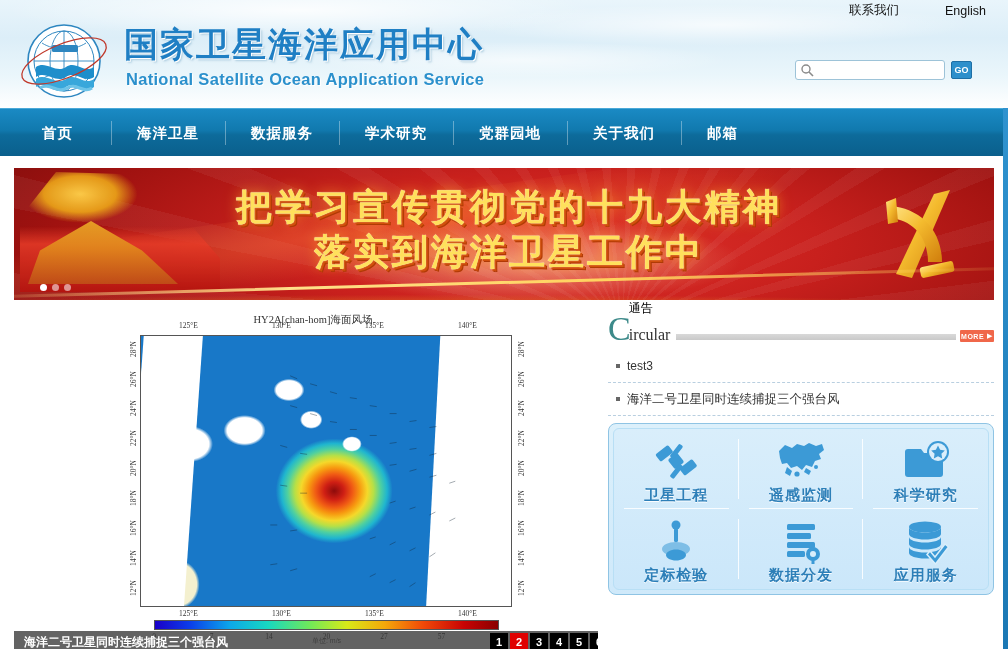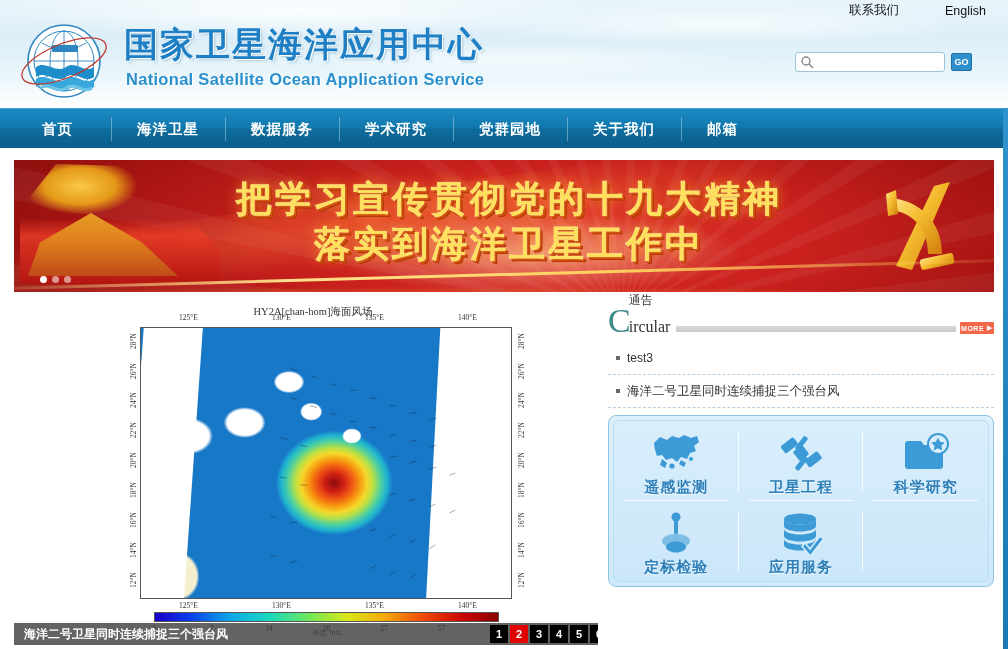--- a/index.html
+++ b/index.html
@@ -44,21 +44,21 @@
     text-shadow: 1px 1px 0 #ffffff;
     white-space:nowrap;
   }
   .header-toplinks {
     position:absolute; right:22px; top:2px;
     font-size:12.5px; color:#1a1a1a;
     display:flex; gap:46px; align-items:center;
   }
   .header-toplinks a { color:#111; text-decoration:none; }
   .searchbox {
-    position:absolute; right:36px; top:52px;
+    position:absolute; right:36px; top:60px;
     display:flex; align-items:center; gap:6px;
   }
   .search-field {
     position:relative;
     width:150px; height:20px;
     background:#fff; border:1px solid #9dc3d8; border-radius:3px;
     display:flex; align-items:center;
   }
   .search-icon { margin-left:4px; width:14px; height:14px; display:block; }
   .search-input {
@@ -67,21 +67,21 @@
   }
   .go-btn {
     width:21px; height:18px; background:#2d8fcb; color:#fff;
     border:1px solid #1e6fa5; border-radius:2px;
     font-size:9px; font-weight:bold; line-height:16px; text-align:center;
     cursor:pointer; font-family:"Liberation Sans",sans-serif;
   }
 
   
   .nav {
-    height:40px; width:1008px;
+    height:48px; width:1008px;
     background: linear-gradient(to bottom, #1a8ac4 0%, #1179ae 45%, #0d6b9b 55%, #0a5f8c 100%);
     display:flex; align-items:center;
     border-top:1px solid #4aa9d8;
     text-align:right;
   }
   .nav-item {
     position:relative;
     color:#ffffff; font-size:14.5px; font-weight:bold;
     padding:0 26px; line-height:40px; cursor:pointer; white-space:nowrap;
     font-family:"DejaVu Sans","Liberation Sans",sans-serif;
@@ -269,21 +269,21 @@
 
   
   .right-col { width:386px; }
   .panel-head { position:relative; height:36px; display:flex; align-items:flex-end; }
   .bigC {
     font-size:34px; color:#3d8a8a; line-height:30px;
     font-family:"Liberation Serif","DejaVu Serif",serif;
   }
   .head-text { position:relative; margin-left:-2px; }
   .head-zh {
-    position:absolute; left:0; top:-26px; font-size:12px; color:#404040;
+    position:absolute; left:0; top:-26px; font-size:12px; color:#000000;
     font-family:Liberation Mono, monospace; white-space:nowrap;
   }
   .head-en {
     font-size:16px; color:#333; line-height:17px;
     font-family:"Liberation Serif","DejaVu Serif",serif;
   }
   .head-rule {
     flex:1; height:6px; margin:0 4px 4px 6px;
     background: linear-gradient(to bottom, #d9d9d9, #c9c9c9);
   }
@@ -553,44 +553,44 @@
         </div>
       </div>
 
       <div class="grid-panel">
         <div class="grid-inner">
 
           <div class="grid-cell">
             <span class="grid-icon">
               <svg viewBox="0 0 52 48" width="52" height="48">
                 <g fill="#3c9ad6">
+                  <rect x="6" y="12" width="16" height="9" rx="1.5" transform="rotate(-38 14 16)"></rect>
+                  <rect x="30" y="26" width="16" height="9" rx="1.5" transform="rotate(-38 38 30)"></rect>
+                  <rect x="20" y="18" width="12" height="12" rx="2" transform="rotate(-38 26 24)"></rect>
+                  <rect x="24" y="6" width="5" height="16" rx="1.5" transform="rotate(38 26 14)"></rect>
+                  <rect x="24" y="26" width="5" height="16" rx="1.5" transform="rotate(38 26 34)"></rect>
+                </g>
+              </svg>
+            </span>
+            <span class="grid-label">卫星工程</span>
+          </div>
+
+          <div class="grid-cell">
+            <span class="grid-icon">
+              <svg viewBox="0 0 52 48" width="52" height="48">
+                <g fill="#3c9ad6">
                   <path d="M4 14 L10 8 L17 11 L22 7 L29 9 L34 6 L41 9 L47 7 L49 13 L44 17 L46 22 L40 24 L37 30 L31 28 L27 33 L22 29 L16 31 L12 26 L7 27 L5 21 Z"></path>
                   <path d="M12 30 L17 34 L15 39 L10 36 Z"></path>
                   <path d="M31 31 L36 34 L34 38 L29 35 Z"></path>
                   <circle cx="22" cy="37" r="2.6"></circle>
                   <circle cx="41" cy="30" r="2"></circle>
                 </g>
               </svg>
             </span>
             <span class="grid-label">遥感监测</span>
-          </div>
-
-          <div class="grid-cell">
-            <span class="grid-icon">
-              <svg viewBox="0 0 52 48" width="52" height="48">
-                <g fill="#3c9ad6">
-                  <rect x="6" y="12" width="16" height="9" rx="1.5" transform="rotate(-38 14 16)"></rect>
-                  <rect x="30" y="26" width="16" height="9" rx="1.5" transform="rotate(-38 38 30)"></rect>
-                  <rect x="20" y="18" width="12" height="12" rx="2" transform="rotate(-38 26 24)"></rect>
-                  <rect x="24" y="6" width="5" height="16" rx="1.5" transform="rotate(38 26 14)"></rect>
-                  <rect x="24" y="26" width="5" height="16" rx="1.5" transform="rotate(38 26 34)"></rect>
-                </g>
-              </svg>
-            </span>
-            <span class="grid-label">卫星工程</span>
           </div>
 
           <div class="grid-cell">
             <span class="grid-icon">
               <svg viewBox="0 0 52 48" width="52" height="48">
                 <g fill="#3c9ad6">
                   <path d="M8 12h13l3 4h16a3 3 0 0 1 3 3v18a3 3 0 0 1-3 3H8a3 3 0 0 1-3-3V15a3 3 0 0 1 3-3z"></path>
                   <circle cx="38" cy="15" r="11" fill="#3c9ad6"></circle>
                   <circle cx="38" cy="15" r="9" fill="#d9eefb"></circle>
                   <path d="M38 8.5l2.1 4.3 4.7.7-3.4 3.3.8 4.7-4.2-2.2-4.2 2.2.8-4.7-3.4-3.3 4.7-.7z" fill="#3c9ad6"></path>
@@ -607,20 +607,37 @@
                   <circle cx="26" cy="8" r="4.5"></circle>
                   <rect x="24" y="11" width="4" height="14" rx="1.5"></rect>
                   <path d="M12 32c0-4 6.3-7 14-7s14 3 14 7-6.3 7-14 7-14-3-14-7z" opacity=".55"></path>
                   <path d="M16 38c0-3 4.5-5.5 10-5.5S36 35 36 38s-4.5 5.5-10 5.5S16 41 16 38z"></path>
                 </g>
               </svg>
             </span>
             <span class="grid-label">定标检验</span>
           </div>
 
+          <div class="grid-cell">
+            <span class="grid-icon">
+              <svg viewBox="0 0 52 48" width="52" height="48">
+                <g fill="#3c9ad6">
+                  <rect x="12" y="7" width="28" height="6" rx="1.5"></rect>
+                  <rect x="12" y="16" width="24" height="6" rx="1.5"></rect>
+                  <rect x="12" y="25" width="28" height="6" rx="1.5"></rect>
+                  <rect x="12" y="34" width="18" height="6" rx="1.5"></rect>
+                  <circle cx="38" cy="37" r="7"></circle>
+                  <circle cx="38" cy="37" r="3" fill="#d9eefb"></circle>
+                  <rect x="36.5" y="27" width="3" height="5"></rect>
+                  <rect x="36.5" y="42" width="3" height="5"></rect>
+                </g>
+              </svg>
+            </span>
+            <span class="grid-label">数据分发</span>
+          </div>
 
           <div class="grid-cell">
             <span class="grid-icon">
               <svg viewBox="0 0 52 48" width="52" height="48">
                 <g fill="#3c9ad6">
                   <ellipse cx="25" cy="10" rx="16" ry="5.5"></ellipse>
                   <path d="M9 10v7c0 3 7.2 5.5 16 5.5s16-2.5 16-5.5v-7c0 3-7.2 5.5-16 5.5S9 13 9 10z"></path>
                   <path d="M9 20v7c0 3 7.2 5.5 16 5.5s16-2.5 16-5.5v-7c0 3-7.2 5.5-16 5.5S9 23 9 20z"></path>
                   <path d="M9 30v6c0 3 7.2 5.5 16 5.5S41 39 41 36v-6c0 3-7.2 5.5-16 5.5S9 33 9 30z"></path>
                   <path d="M30 34l5 6 10-13 3.5 3-13 17-8.5-9.5z" fill="#3c9ad6" stroke="#d9eefb" stroke-width="1.5"></path>

